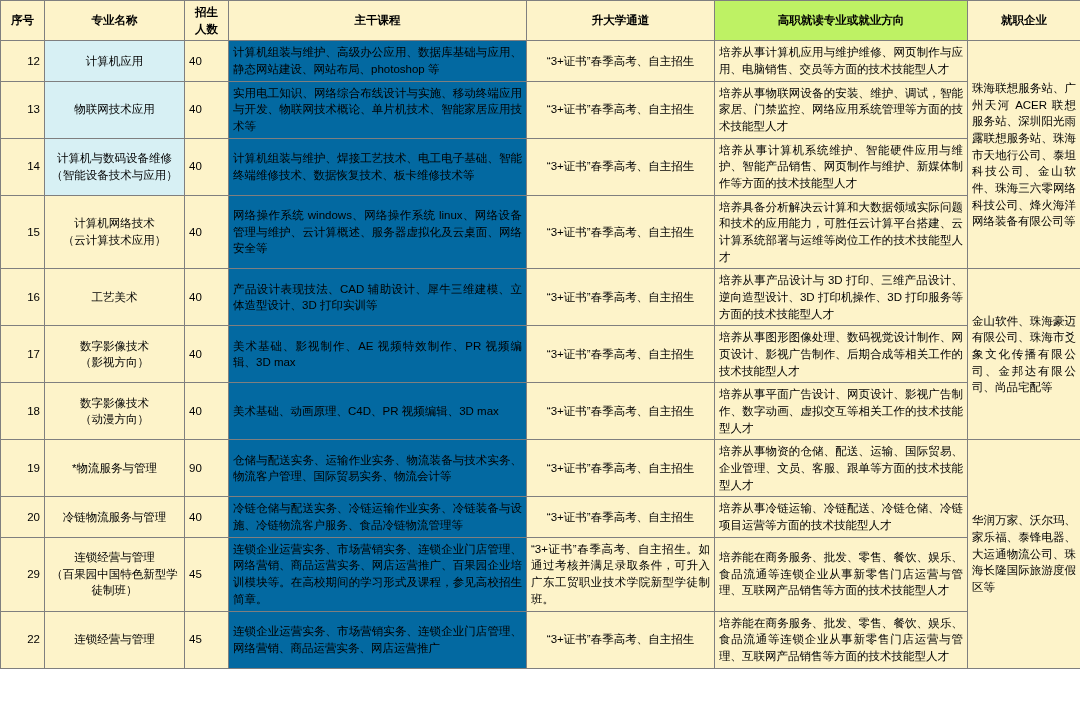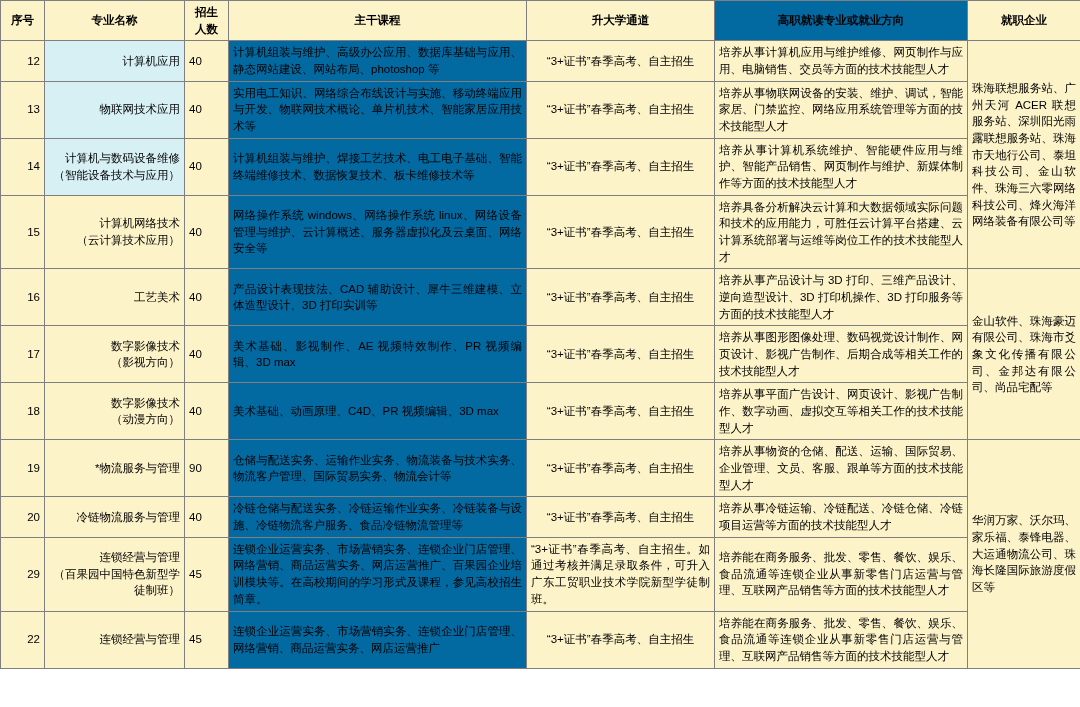--- a/index.html
+++ b/index.html
@@ -29,41 +29,41 @@
   }
   thead th {
     background: #fdf3c9;
     text-align: center;
     font-weight: bold;
     font-size: 13px;
     height: 30px;
     padding: 2px 3px;
   }
   thead th.h-career {
-    background: #0369a1;
+    background: #bef264;
   }
   thead th.h-company {
     background: #fdf3c9;
   }
   
   col.c-no      { width: 44px; }
   col.c-name    { width: 140px; }
   col.c-quota   { width: 44px; }
   col.c-courses { width: 298px; }
   col.c-path    { width: 188px; }
   col.c-career  { width: 253px; }
   col.c-company { width: 113px; }
 
   td.no {
     text-align: right;
     font-size: 12px;
     background: #fdf3c9;
   }
   td.name {
-    text-align: right;
+    text-align: center;
     background: #fdf3c9;
   }
   td.name.cyan {
     background: #d7f0f4;
   }
   td.quota {
     text-align: left;
     font-size: 12px;
     background: #fdf3c9;
   }

